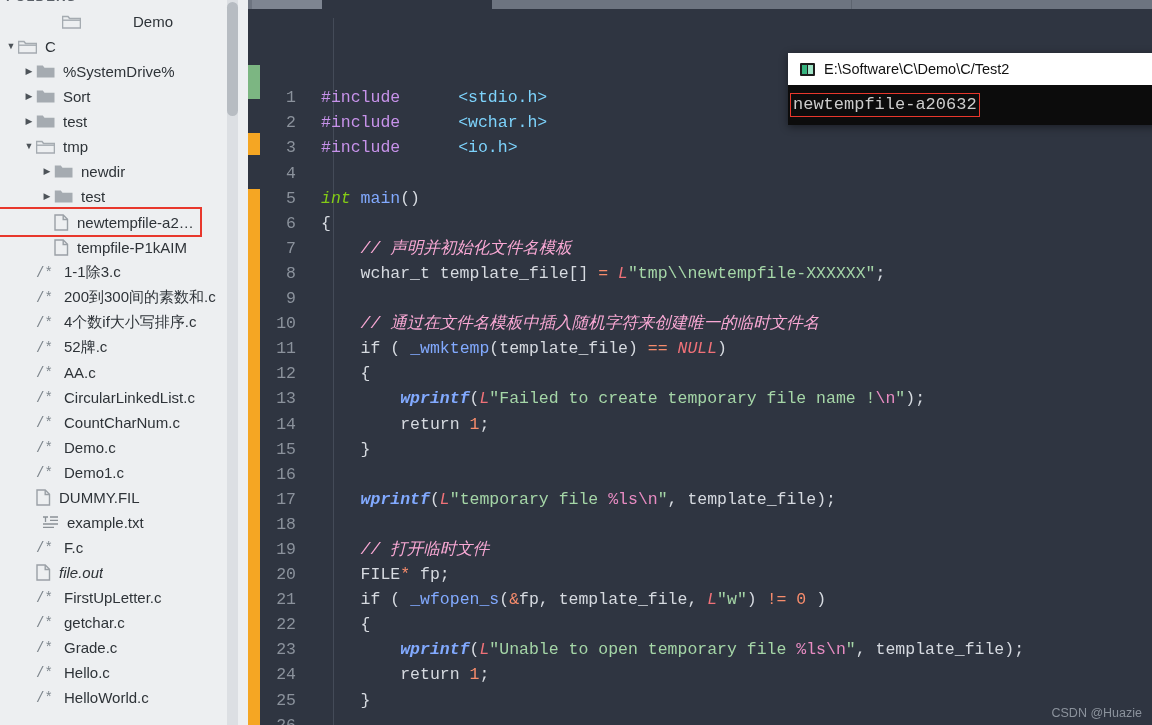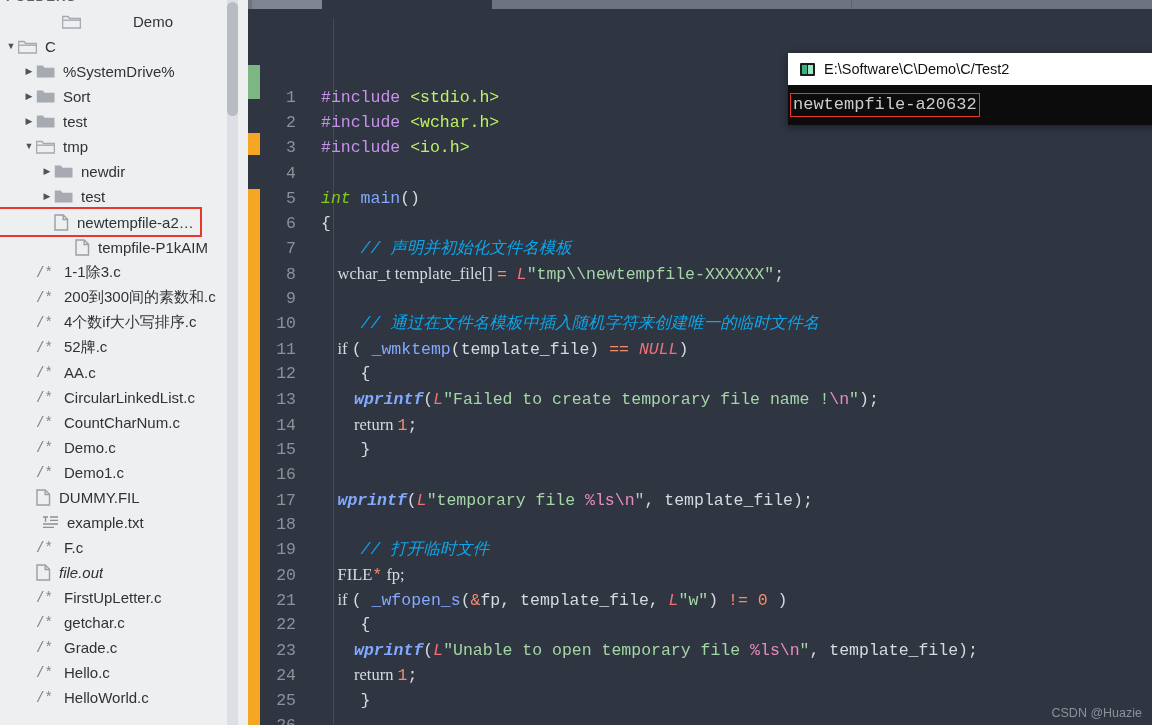--- a/index.html
+++ b/index.html
@@ -95,33 +95,33 @@
     flex: 0 0 44px; width: 44px; text-align: right;
     color: #8b929c; padding-right: 8px; font-size: 16.5px;
   }
   .ctext { position: relative; padding-left: 17px; }
   .indentguide {
     position: absolute; left: 73px; top: 9px; bottom: 0; width: 1px;
     background: #444b58;
   }
 
   .k-inc    { color: #c792ea; }      
-  .k-hdr    { color: #bef264; }      
+  .k-hdr    { color: #7dd3fc; margin-left: 48px; }      
   .k-type   { color: #84cc16; font-style: italic; }  
   .k-fn     { color: #82aaff; }      
   .k-fn-i   { color: #82aaff; font-style: italic; font-weight: bold; }
-  .k-cmt    { color: #0ea5e9; font-style: italic; }
+  .k-cmt    { color: #f9a8d4; font-style: italic; }
   .k-str    { color: #a5d6a7; }
   .k-strpfx { color: #f07178; font-style: italic; }
   .k-esc    { color: #e98cc3; }
   .k-punct  { color: #d6dae0; }
   .k-op     { color: #f78c6c; }
   .k-num    { color: #f78c6c; }
   .k-null   { color: #f07178; font-style: italic; }
-  .k-plain  { color: #d6dae0; font-family: Liberation Serif, serif; }
+  .k-plain  { color: #d6dae0; }
   .k-star   { color: #f78c6c; }
 
   
   #console {
     position: absolute;
     left: 540px; top: 53px; width: 612px; height: 72px;
     box-shadow: 0 2px 8px rgba(0,0,0,0.45);
   }
   #console-title {
     height: 32px; background: #ffffff;
@@ -238,21 +238,21 @@
         <div class="row highlighted-row" style="padding-left: 40px;">
           <span class="twisty"></span>
           <span class="ic">
             <svg width="15" height="17" viewBox="0 0 15 17">
               <path d="M1 1h8.2l4.3 4.3V16H1z" fill="none" stroke="#9aa0a6" stroke-width="1.4"></path>
               <path d="M9.2 1.2v4.3h4.2" fill="none" stroke="#9aa0a6" stroke-width="1.4"></path>
             </svg>
           </span>
           <span class="lbl">newtempfile-a20632</span>
         </div>
-        <div class="row" style="padding-left: 61px;">
+        <div class="row" style="padding-left: 40px;">
           <span class="twisty"></span>
           <span class="ic">
             <svg width="15" height="17" viewBox="0 0 15 17">
               <path d="M1 1h8.2l4.3 4.3V16H1z" fill="none" stroke="#9aa0a6" stroke-width="1.4"></path>
               <path d="M9.2 1.2v4.3h4.2" fill="none" stroke="#9aa0a6" stroke-width="1.4"></path>
             </svg>
           </span>
           <span class="lbl">tempfile-P1kAIM</span>
         </div>
         <div class="row" style="padding-left: 22px;">

